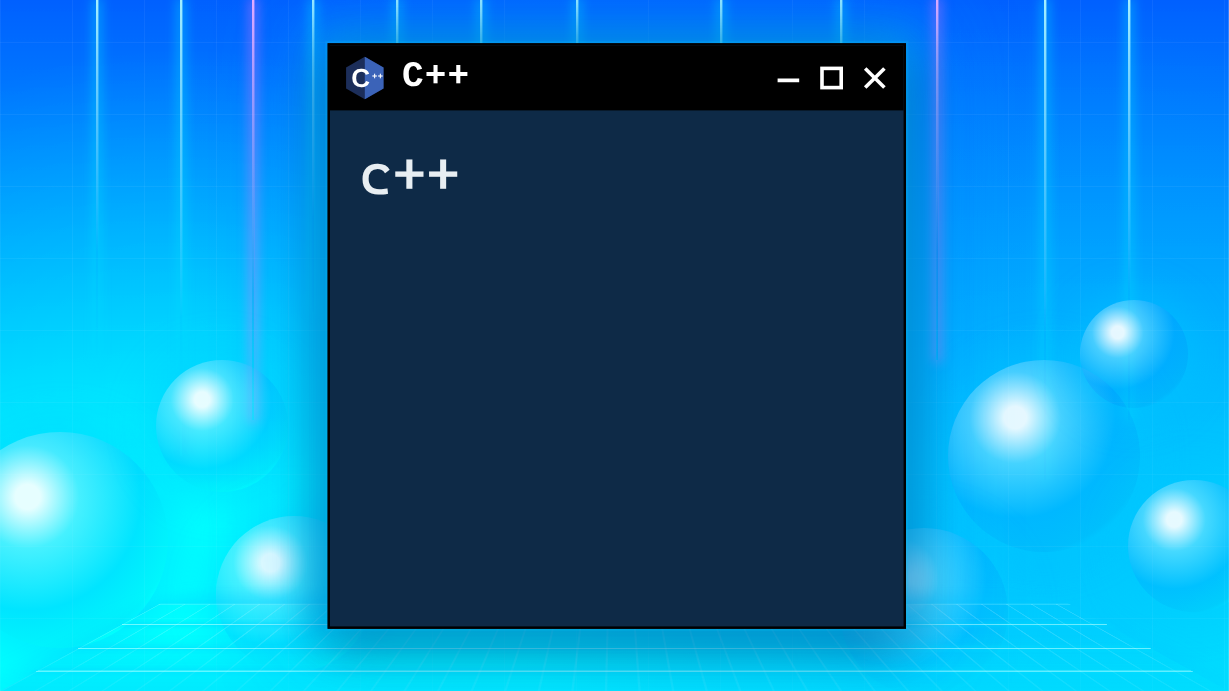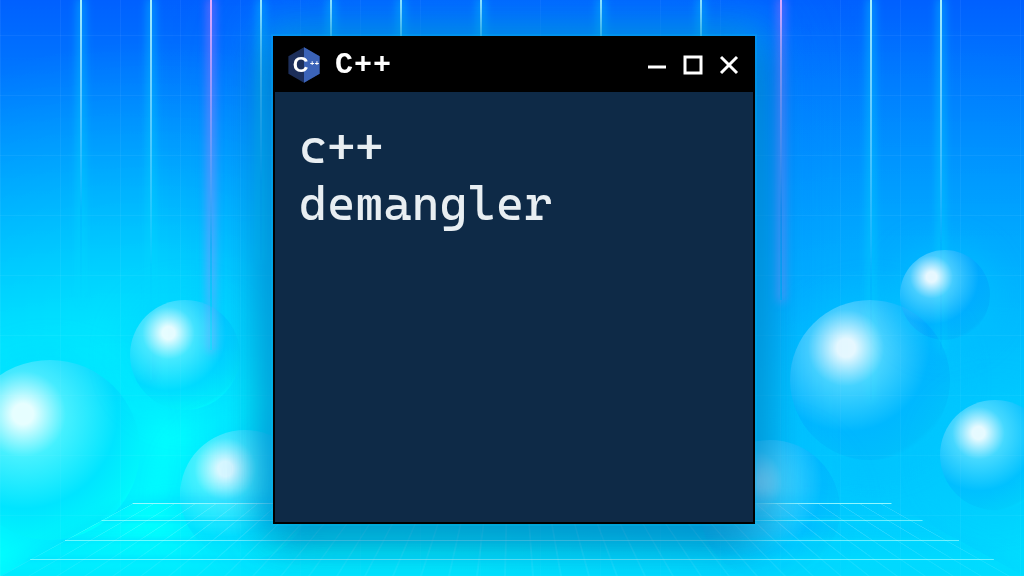--- a/index.html
+++ b/index.html
@@ -126,15 +126,14 @@
       <div class="ctrl">
         <svg viewBox="0 0 24 24">
             <line x1="4" y1="4" x2="20" y2="20"></line>
             <line x1="20" y1="4" x2="4" y2="20"></line>
           </svg>
       </div>
     </div>
   </div>
   <div class="content">
     <div>c++</div>
-    <div>demangler</div>
   </div>
 </div>
 
 </body></html>

